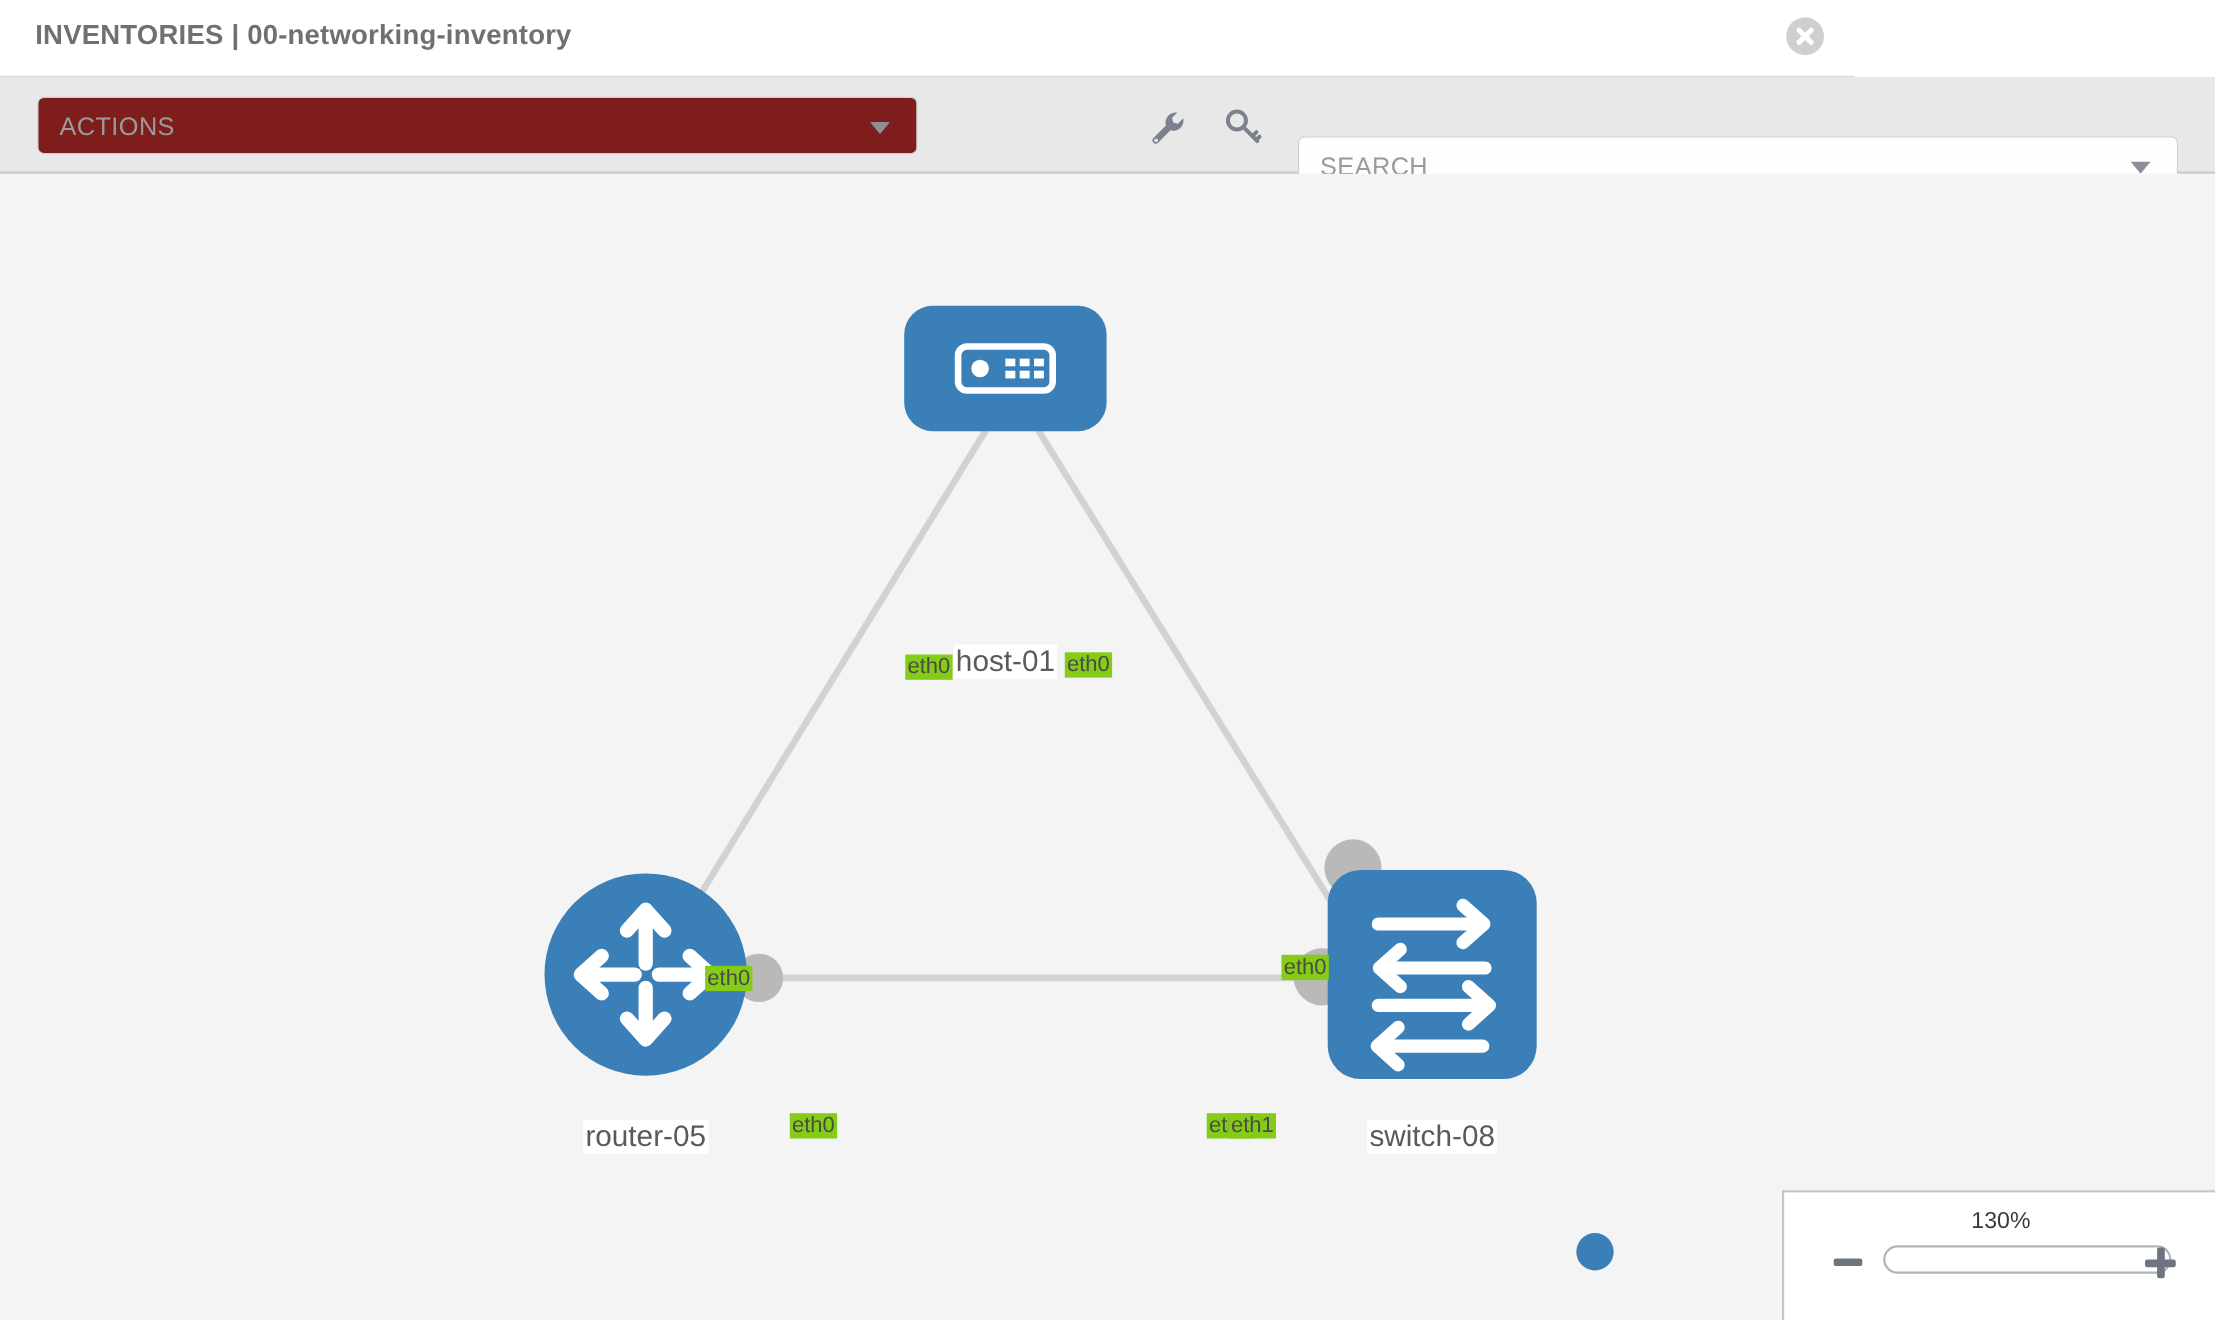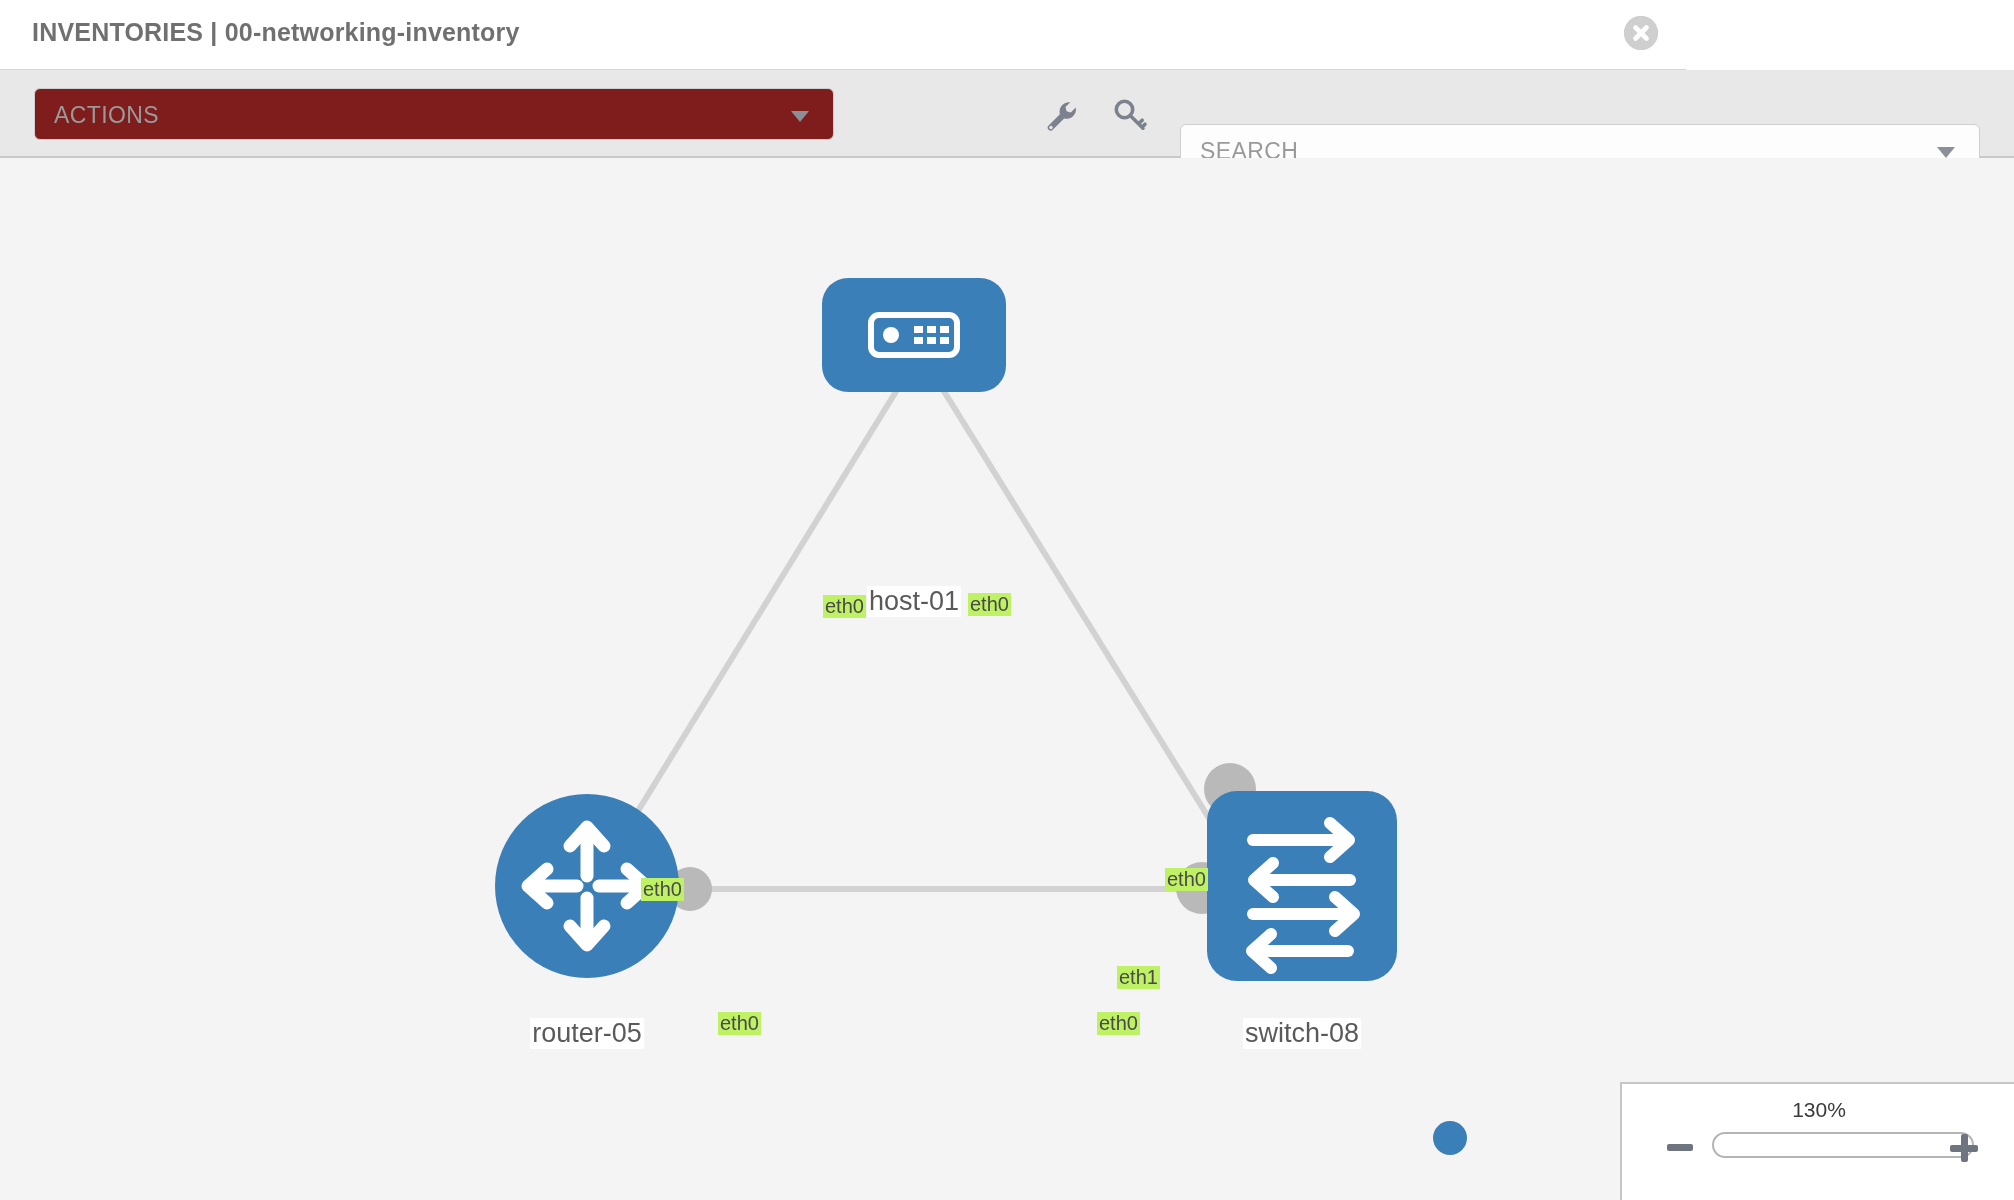--- a/index.html
+++ b/index.html
@@ -145,21 +145,21 @@
     color: #5a5a5a;
     background: #ffffff;
     white-space: nowrap;
     padding: 0 2px;
     transform: translateX(-50%);
   }
   .iface-label {
     position: absolute;
     font-size: 20px;
     color: #4a4a4a;
-    background: #bef264;
+    background: #84cc16;
     white-space: nowrap;
     padding: 0 2px;
   }
 
   
   .zoom-panel {
     position: absolute;
     left: 1620px;
     top: 1082px;
     width: 394px;
@@ -344,21 +344,21 @@
         </g>
       </g>
     </svg>
 
     <span class="iface-label" style="left:823px; top:437px;">eth0</span>
     <span class="iface-label" style="left:968px; top:435px;">eth0</span>
     <span class="iface-label" style="left:641px; top:720px;">eth0</span>
     <span class="iface-label" style="left:1165px; top:710px;">eth0</span>
     <span class="iface-label" style="left:718px; top:854px;">eth0</span>
     <span class="iface-label" style="left:1097px; top:854px;">eth0</span>
-    <span class="iface-label" style="left:1117px; top:808px;">eth1</span>
+    <span class="iface-label" style="left:1117px; top:854px;">eth1</span>
 
     <span class="node-name" style="left:914px; top:428px;">host-01</span>
     <span class="node-name" style="left:587px; top:860px;">router-05</span>
     <span class="node-name" style="left:1302px; top:860px;">switch-08</span>
   </div>
 
   <div class="zoom-panel">
     <div class="zoom-value">130%</div>
     <div class="zoom-minus"></div>
     <div class="zoom-track"></div>

